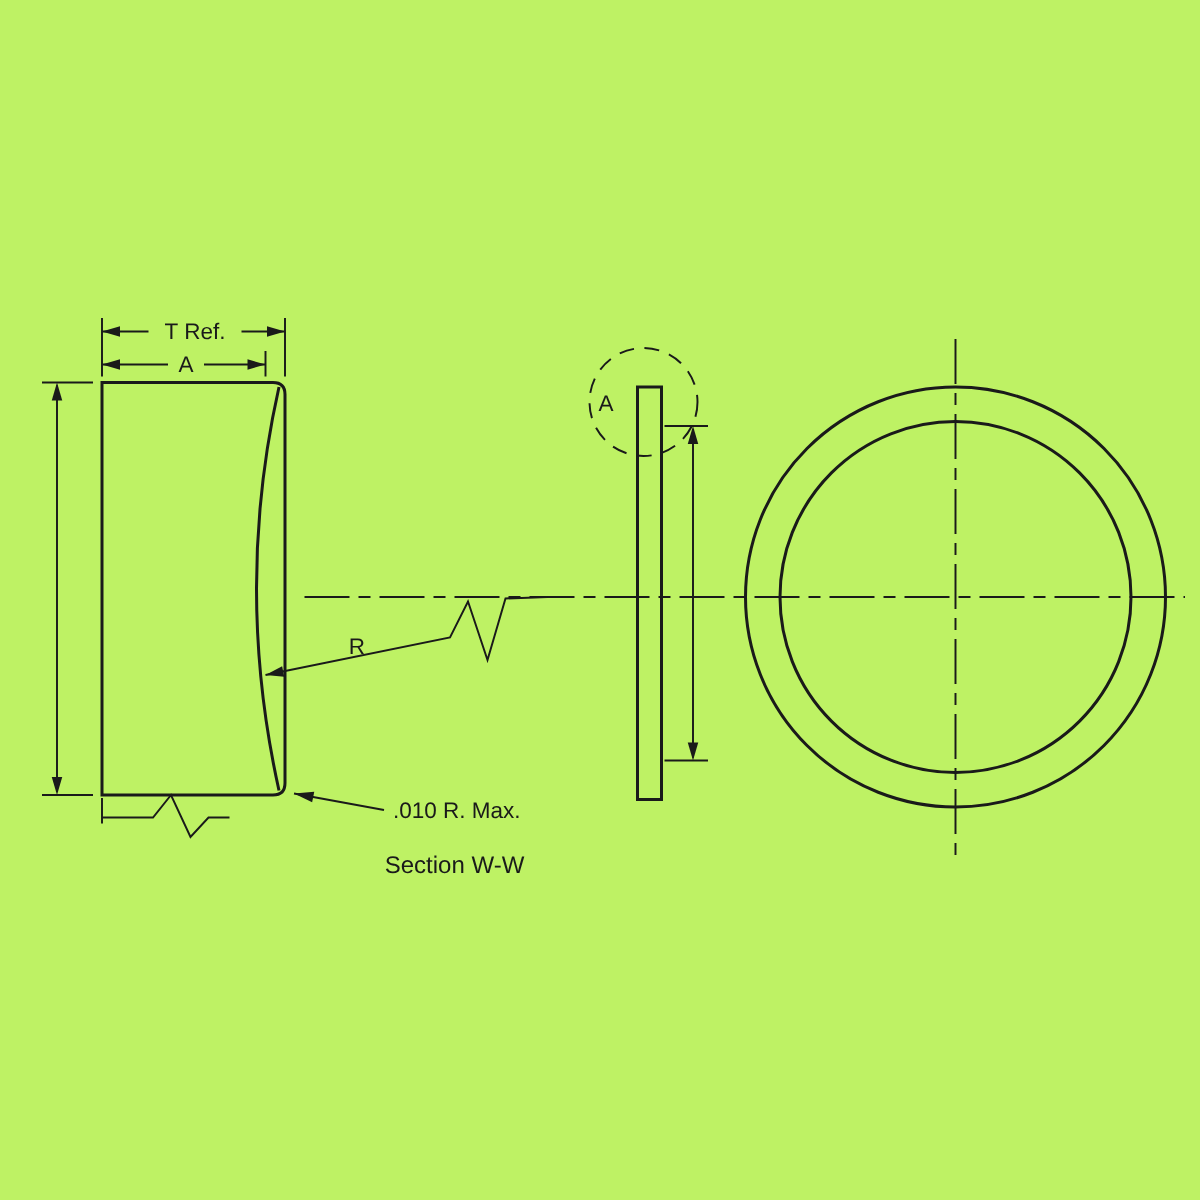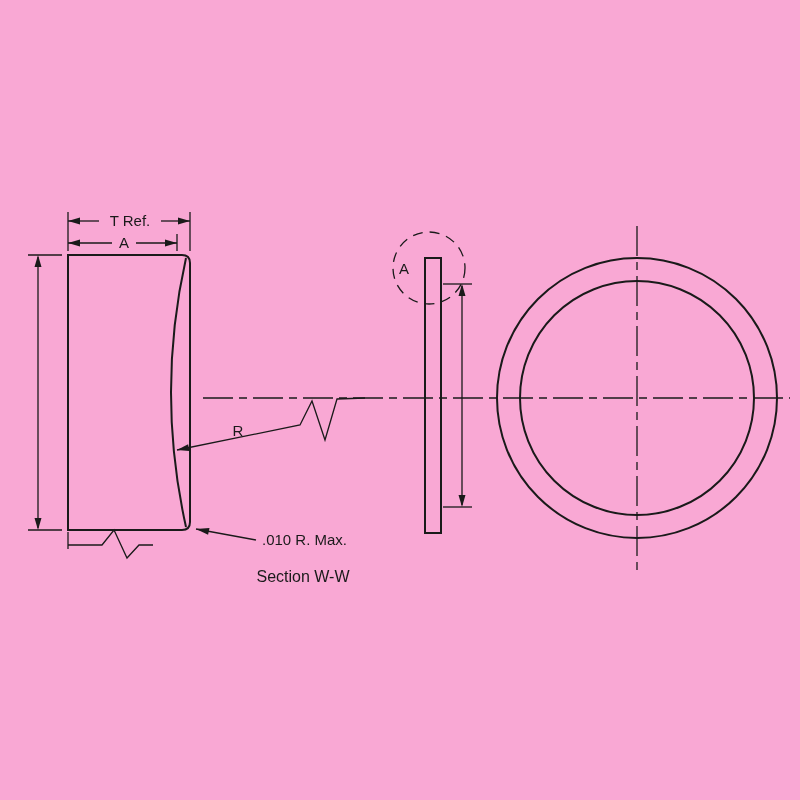--- a/index.html
+++ b/index.html
@@ -4,21 +4,21 @@
 <style>
   html, body {
     margin: 0;
     padding: 0;
     background: #ffffff;
   }
   .canvas {
     position: relative;
     width: 800px;
     height: 800px;
-    background: #f9a8d4;
+    background: #bef264;
     overflow: hidden;
   }
   svg {
     display: block;
   }
   text {
     font-family: "Liberation Sans", sans-serif;
     fill: #1a1a1a;
   }
   .label { font-size: 15px; }

